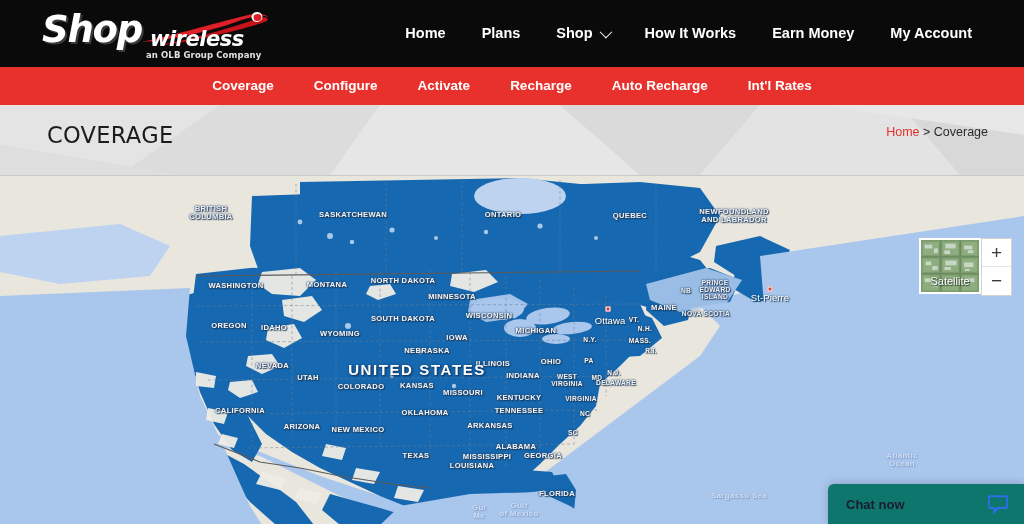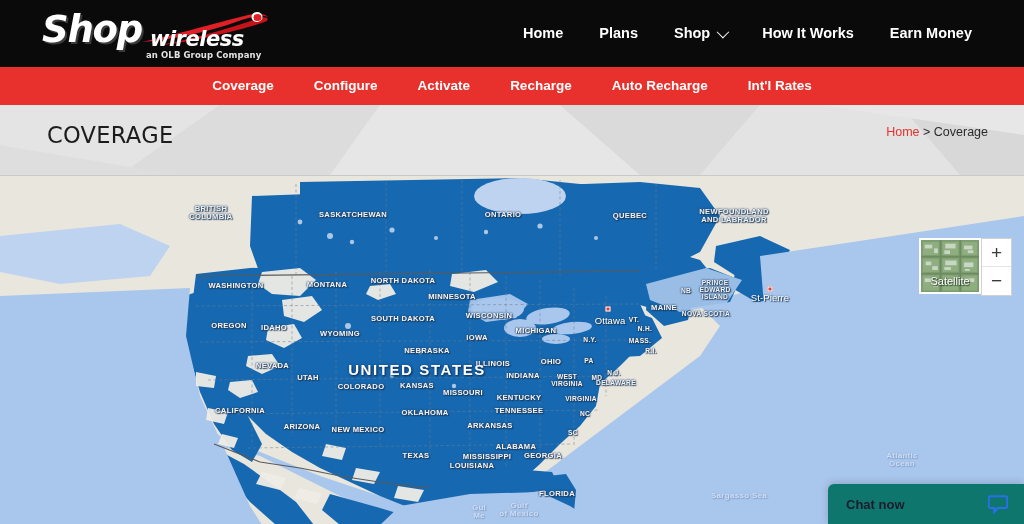--- a/index.html
+++ b/index.html
@@ -202,20 +202,23 @@
         </a>
       <a href="#">
           <span>Shop</span>
           <i class="chev"></i>
         </a>
       <a href="#">
           <span>How It Works</span>
         </a>
       <a href="#">
           <span>Earn Money</span>
+        </a>
+      <a href="#">
+          <span>My Account</span>
         </a>
     </nav>
   </div>
 
   <div class="subnav">
     <a href="#">Coverage</a>
     <a href="#">Configure</a>
     <a href="#">Activate</a>
     <a href="#">Recharge</a>
     <a href="#">Auto Recharge</a>
@@ -403,21 +406,21 @@
     <div class="maplabel" style="left:274px;top:152px;">IDAHO</div>
     <div class="maplabel" style="left:340px;top:158px;">WYOMING</div>
     <div class="maplabel" style="left:403px;top:143px;">SOUTH DAKOTA</div>
     <div class="maplabel" style="left:489px;top:140px;">WISCONSIN</div>
     <div class="maplabel" style="left:536px;top:155px;">MICHIGAN</div>
     <div class="maplabel" style="left:664px;top:132px;">MAINE</div>
     <div class="maplabel" style="left:257px;top:190px;padding-left:31px;">NEVADA</div>
     <div class="maplabel" style="left:308px;top:202px;">UTAH</div>
     <div class="maplabel" style="left:361px;top:211px;">COLORADO</div>
     <div class="maplabel" style="left:410px;top:175px;margin-left:17px;">NEBRASKA</div>
-    <div class="maplabel" style="left:457px;top:162px;margin-left:20px;">IOWA</div>
+    <div class="maplabel" style="left:457px;top:162px;">IOWA</div>
     <div class="maplabel" style="left:493px;top:188px;">ILLINOIS</div>
     <div class="maplabel" style="left:523px;top:200px;">INDIANA</div>
     <div class="maplabel" style="left:551px;top:186px;">OHIO</div>
     <div class="maplabel" style="left:417px;top:210px;">KANSAS</div>
     <div class="maplabel" style="left:463px;top:217px;">MISSOURI</div>
     <div class="maplabel" style="left:519px;top:222px;">KENTUCKY</div>
     <div class="maplabel small" style="left:567px;top:205px;">WEST<br>VIRGINIA</div>
     <div class="maplabel small" style="left:581px;top:223px;">VIRGINIA</div>
     <div class="maplabel small" style="left:589px;top:185px;">PA</div>
     <div class="maplabel small" style="left:590px;top:164px;">N.Y.</div>

